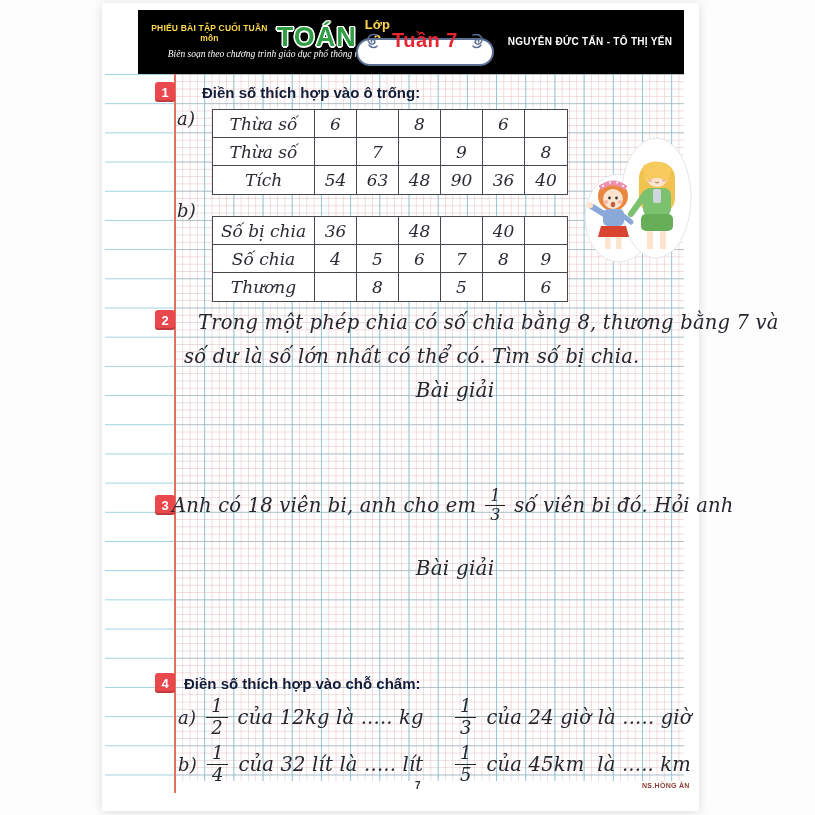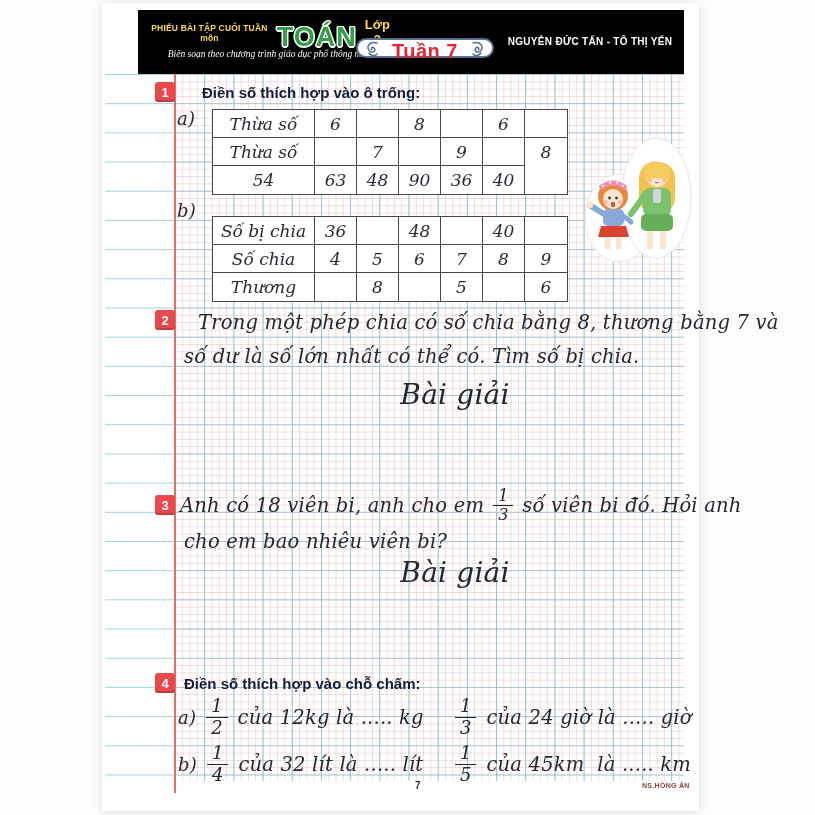--- a/index.html
+++ b/index.html
@@ -15,23 +15,23 @@
   .banner{left:138px;top:10px;width:546px;height:64px;background:#000000;}
   .banner-left{position:absolute;left:8px;top:7px;width:248px;text-align:center;}
   .title-row{display:flex;align-items:flex-end;justify-content:center;gap:4px;}
   .series{color:#ffd94d;font-weight:bold;font-size:8.5px;letter-spacing:.2px;line-height:10px;padding-bottom:6px;}
   .subject{color:#2f9e44;font-weight:bold;font-size:27px;line-height:24px;letter-spacing:1px;
            text-shadow:-1.5px 0 #fff,1.5px 0 #fff,0 -1.5px #fff,0 1.5px #fff,-1px -1px #fff,1px 1px #fff,-1px 1px #fff,1px -1px #fff;}
   .grade{color:#ffd94d;font-weight:bold;font-size:13px;padding-bottom:2px;}
   .subtitle{color:#fff;font-family:"Liberation Serif",serif;font-style:italic;font-size:9.5px;line-height:11.5px;}
   .authors{position:absolute;left:362px;top:26px;width:180px;color:#ffffff;font-weight:bold;
            font-size:10px;letter-spacing:.3px;text-align:center;}
-  .badge{position:absolute;left:218px;top:28px;width:138px;height:20px;background:#ffffff;
-         border:2.5px solid #5b6f93;border-radius:18px;display:flex;align-items:flex-start;
-         justify-content:space-between;padding:0 6px;box-sizing:border-box;box-shadow:0 1px 2px rgba(0,0,0,.2);}
+  .badge{position:absolute;left:218px;top:28px;width:138px;height:28px;background:#ffffff;
+         border:2.5px solid #5b6f93;border-radius:18px;display:flex;align-items:flex-end;
+         justify-content:space-between;padding:12px 6px;box-sizing:border-box;box-shadow:0 1px 2px rgba(0,0,0,.2);}
   .badge-text{color:#e72430;font-weight:bold;font-size:20px;letter-spacing:.5px;}
 
   
   .grid-h{left:105px;top:74px;width:579px;height:707px;
           background-image:linear-gradient(to bottom,#9ed2df 1px,transparent 1px);
           background-size:100% 29.2px;}
   .grid-fine{left:175px;top:74px;width:509px;height:707px;
           background-image:
             linear-gradient(to right,rgba(122,192,212,.8) 1px,transparent 1px),
             linear-gradient(to right,rgba(214,162,162,.38) 1px,transparent 1px),
@@ -50,21 +50,21 @@
           grid-template-columns:102px repeat(6,42px);grid-auto-rows:28px;}
   .wtable > div{border-right:1.2px solid #46474f;border-bottom:1.2px solid #46474f;
           display:flex;align-items:center;justify-content:center;
           font-family:"DejaVu Serif",serif;font-style:italic;font-size:17px;color:#2a2b33;}
   .wtable > div:nth-child(7n){border-right:none;}
   .wtable > div:nth-last-child(-n+7){border-bottom:none;}
 
   
   .hand{font-family:"DejaVu Serif",serif;font-style:italic;color:#26262e;font-size:19.5px;
         letter-spacing:.2px;white-space:pre;}
-  .sol{width:250px;text-align:center;font-size:28px;}
+  .sol{width:250px;text-align:center;font-size:20px;}
 
   .frac{display:inline-flex;flex-direction:column;align-items:center;
         font-family:"DejaVu Serif",serif;font-style:italic;color:#26262e;line-height:1.15;}
   .frac .n{border-bottom:1.6px solid #222;padding:0 5px;}
   .frac-sm{font-size:16px;}
   .frac-md{font-size:18px;}
 
   .s4row{position:absolute;display:flex;align-items:center;gap:10px;}
 
   .pagenum{color:#2e2e2e;font-size:10px;font-weight:bold;}
@@ -116,20 +116,21 @@
     <div></div>
     <div>6</div>
     <div></div>
     <div>Thừa số</div>
     <div></div>
     <div>7</div>
     <div></div>
     <div>9</div>
     <div></div>
     <div>8</div>
+    <div>Tích</div>
     <div>54</div>
     <div>63</div>
     <div>48</div>
     <div>90</div>
     <div>36</div>
     <div>40</div>
   </div>
 
   <div class="abs hand" style="left:177px;top:200px;font-size:18px;">b)</div>
   <div class="wtable" style="left:212px;top:216px;">
@@ -195,29 +196,28 @@
     <rect x="22" y="101" width="5.5" height="12" fill="#fde4cf"></rect>
     <rect x="33" y="101" width="5.5" height="12" fill="#fde4cf"></rect>
   </svg>
 
   <div class="abs numbox" style="left:155px;top:310px;">2</div>
   <div class="abs hand" style="left:198px;top:311px;">Trong một phép chia có số chia bằng 8, thương bằng 7 và</div>
   <div class="abs hand" style="left:184px;top:345px;">số dư là số lớn nhất có thể có. Tìm số bị chia.</div>
   <div class="abs hand sol" style="left:330px;top:378px;">Bài giải</div>
 
   <div class="abs numbox" style="left:155px;top:495px;">3</div>
-  <div class="abs" style="left:180px;top:487px;display:flex;align-items:center;gap:9px;">
+  <div class="abs" style="left:172px;top:487px;display:flex;align-items:center;gap:9px;">
     <span class="hand">Anh có 18 viên bi, anh cho em</span>
     <span class="frac frac-sm">
       <span class="n">1</span>
       <span>3</span>
     </span>
     <span class="hand">số viên bi đó. Hỏi anh</span>
   </div>
-  <div class="abs hand" style="left:184px;top:530px;">cho em bao nhiêu viên bi?</div>
   <div class="abs hand sol" style="left:330px;top:556px;">Bài giải</div>
 
   <div class="abs numbox" style="left:155px;top:673px;">4</div>
   <div class="abs heading" style="left:184px;top:675px;">Điền số thích hợp vào chỗ chấm:</div>
 
   <div class="s4row" style="left:178px;top:696px;">
     <span class="hand" style="font-size:18px;">a)</span>
     <span class="frac frac-md">
       <span class="n">1</span>
       <span>2</span>

